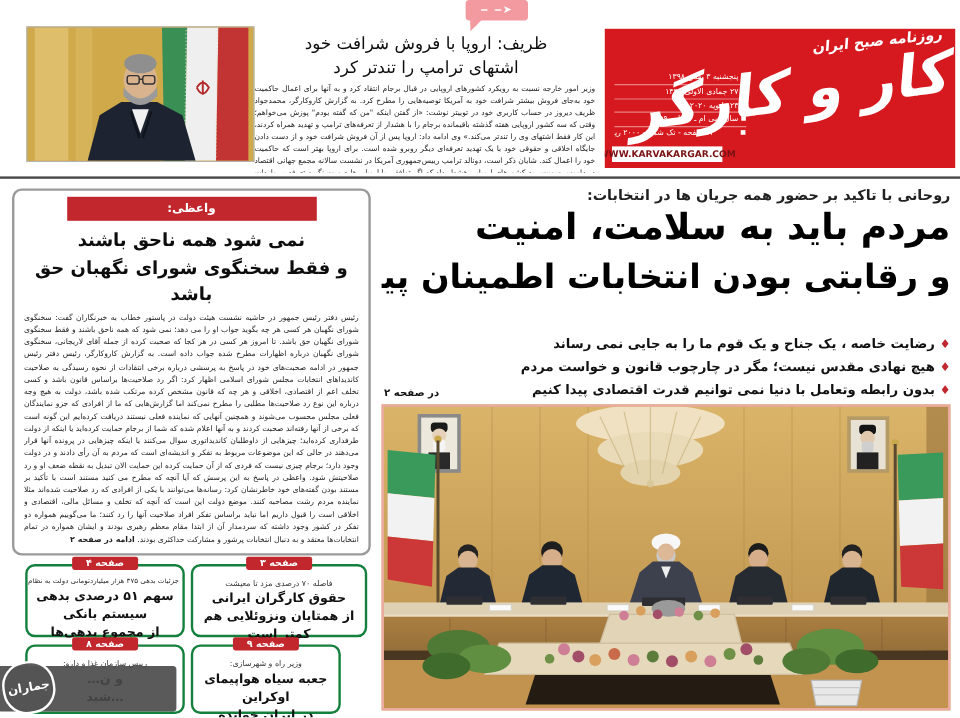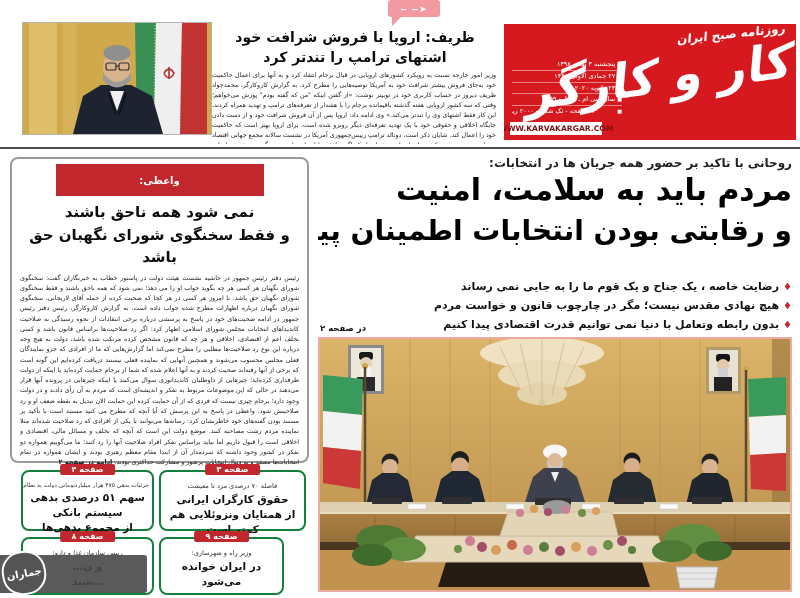--- a/index.html
+++ b/index.html
@@ -25,21 +25,21 @@
   .mh-info{position:absolute;left:8px;top:35px;width:110px;}
   .mh-row{display:flex;direction:rtl;align-items:center;gap:2px;color:#fff;font-size:6.5px;
            line-height:10.8px;border-bottom:1px solid rgba(255,255,255,.45);white-space:nowrap;overflow:hidden;}
   .mh-row:last-child{border-bottom:none;gap:22px;}
   .mh-bullet{font-size:5px;}
   .mh-web{position:absolute;left:6px;bottom:5px;width:92px;height:13px;background:#fff;color:#7a1113;
            font-weight:bold;font-size:7.6px;display:flex;align-items:center;justify-content:center;}
 
   
   .zarif-photo{left:22px;top:22px;width:190px;height:113px;border:1px solid #b3b3b3;background:#cfa94a;}
-  .zarif-h{left:214px;top:27px;width:282px;text-align:center;direction:rtl;font-weight:bold;
+  .zarif-h{left:214px;top:27px;width:282px;text-align:center;direction:rtl;font-weight:normal;
            font-size:14px;line-height:1.45;color:#0d0d0d;}
   .zarif-body{left:212px;top:70px;width:284px;height:74px;font-size:6.3px;line-height:1.6;
            text-align:justify;direction:rtl;color:#222;overflow:hidden;}
 
   .divider{left:0;top:147px;width:800px;height:2px;background:#4a4a4a;}
 
   
   .lead-kicker{left:330px;top:156px;width:462px;text-align:right;direction:rtl;font-size:12px;
            font-weight:bold;color:#222;}
   .lead-h1{left:330px;top:172px;width:462px;text-align:right;direction:rtl;font-size:30px;
@@ -49,21 +49,21 @@
   .lead-bullets{left:330px;top:278px;width:462px;direction:rtl;text-align:right;font-size:11px;
            font-weight:bold;color:#111;line-height:1.72;}
   .lead-bullets .dia{color:#c1272d;margin-left:4px;font-size:10px;}
   .page-ref{left:320px;top:323px;font-size:8.5px;font-weight:bold;direction:rtl;color:#111;}
 
   
   .main-photo{left:318px;top:337px;width:474px;height:255px;border:2px solid #ecab9f;background:#c8a05c;}
 
   
   .vaezi{left:10px;top:157px;width:299px;height:306px;border:2px solid #9a9a9a;border-radius:8px;background:#fff;}
-  .vaezi-label{margin:5px auto 0;width:208px;height:32px;background:#c1272d;color:#fff;font-size:10px;
+  .vaezi-label{margin:5px auto 0;width:208px;height:20px;background:#c1272d;color:#fff;font-size:10px;
            font-weight:bold;display:flex;align-items:center;justify-content:center;direction:rtl;}
   .vaezi-h{text-align:center;font-weight:bold;font-size:15px;line-height:1.5;direction:rtl;color:#0d0d0d;margin-top:5px;}
   .vaezi-body{margin:4px 8px 0;font-size:6.35px;line-height:1.62;text-align:justify;direction:rtl;
            color:#222;height:212px;overflow:hidden;}
   .vaezi-body b{font-size:6.6px;}
 
   
   .teaser{position:absolute;border:2px solid #15803d;border-radius:8px;background:#fff;}
   .t-tab{position:absolute;top:-8px;left:50%;transform:translateX(-50%);background:#c1272d;color:#fff;
            font-size:8px;font-weight:bold;padding:1px 12px;border-radius:2px;direction:rtl;white-space:nowrap;}
@@ -350,20 +350,21 @@
     <div class="t-kicker small">جزئیات بدهی ۳۷۵ هزار میلیاردتومانی دولت به نظام بانکی:</div>
     <div class="t-h">
       <div>سهم ۵۱ درصدی بدهی سیستم بانکی</div>
         <div>از مجموع بدهی‌ها</div>
     </div>
   </div>
   <div class="teaser" style="left:159px;top:537px;width:125px;height:58px;">
     <div class="t-tab">صفحه ۹</div>
     <div class="t-kicker">وزیر راه و شهرسازی:</div>
     <div class="t-h">
+      <div>جعبه سیاه هواپیمای اوکراین</div>
         <div>در ایران خوانده می‌شود</div>
     </div>
   </div>
   <div class="teaser" style="left:21px;top:537px;width:133px;height:58px;">
     <div class="t-tab">صفحه ۸</div>
     <div class="t-kicker">رییس سازمان غذا و دارو:</div>
     <div class="t-h">
       <div>و ن…</div>
         <div>…شید</div>
     </div>

